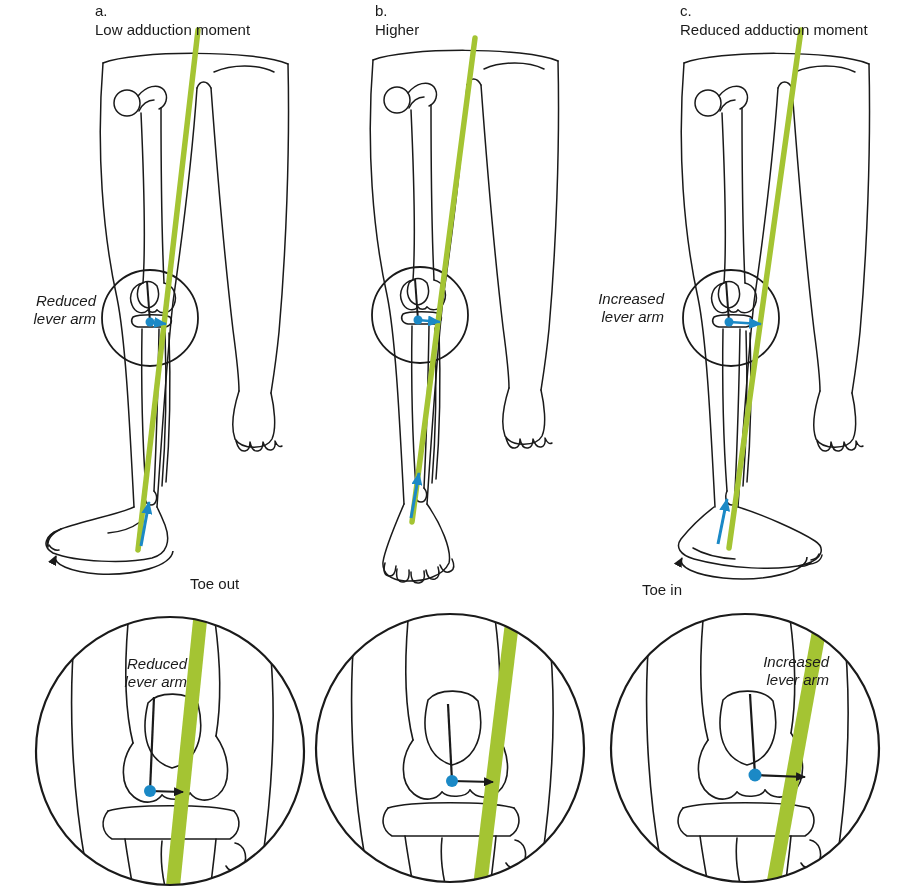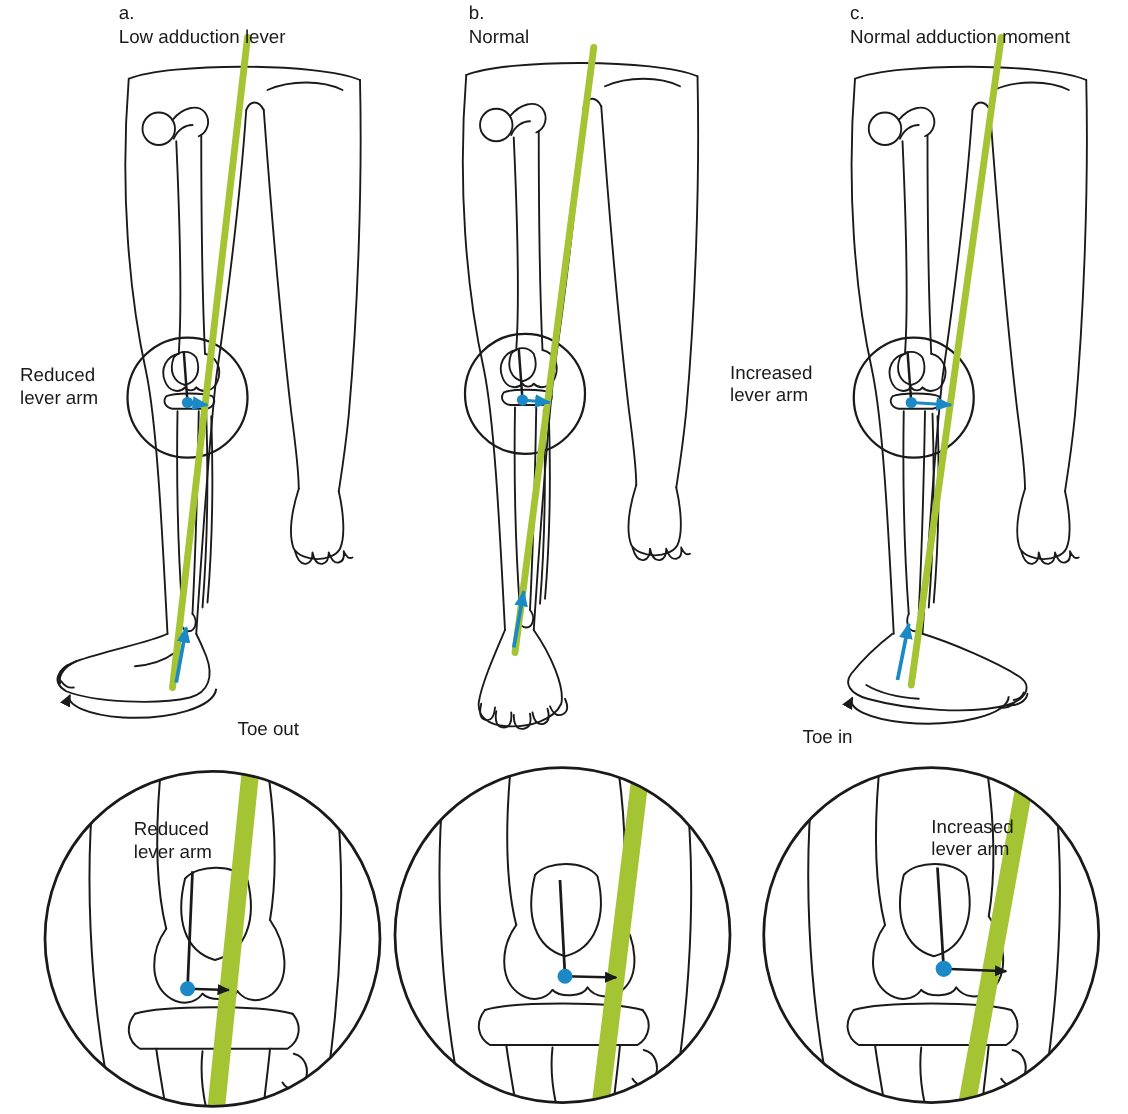--- a/index.html
+++ b/index.html
@@ -2,21 +2,21 @@
 <html><head>
 <meta charset="utf-8">
 <style>
   html,body{margin:0;padding:0;background:#ffffff;}
   .fig{
     position:relative;width:902px;height:891px;background:#ffffff;
     font-family:"Liberation Sans",sans-serif;color:#1a1a1a;overflow:hidden;
   }
   .panel-svg,.zoom-svg,.defs-svg{position:absolute;}
   .lbl{position:absolute;font-size:15px;line-height:1.18;color:#1a1a1a;}
-  .lbl.center{text-align:left;}
+  .lbl.center{text-align:right;font-style:italic;}
   .letter{font-size:15px;}
   svg{display:block;}
 </style>
 </head>
 <body>
 
 <div class="fig">
 
   <svg class="defs-svg" width="0" height="0">
     <defs>
@@ -170,27 +170,27 @@
       <use href="#zoom-art"></use>
       <line class="force-line" x1="220" y1="-10" x2="165" y2="295" stroke="#a4c433" stroke-width="14"></line>
       <path d="M145,86 L150,167" stroke="#1a1a1a" stroke-width="2.2" fill="none"></path>
       <line x1="150" y1="167" x2="200" y2="169" stroke="#1a1a1a" stroke-width="2.2" marker-end="url(#ah-black)"></line>
       <circle class="blue-fill" cx="150" cy="167" r="6.5" fill="#1b89c6"></circle>
     </g>
     <circle cx="140" cy="140" r="134" fill="none" stroke="#1a1a1a" stroke-width="2.2"></circle>
   </svg>
 
   <div class="lbl letter" style="left:95px;top:2px">a.</div>
-  <div class="lbl" style="left:95px;top:21px">Low adduction lever</div>
+  <div class="lbl" style="left:95px;top:21px">Low adduction moment</div>
 
   <div class="lbl letter" style="left:375px;top:2px">b.</div>
-  <div class="lbl" style="left:375px;top:21px">Normal</div>
+  <div class="lbl" style="left:375px;top:21px">Higher</div>
 
   <div class="lbl letter" style="left:680px;top:2px">c.</div>
-  <div class="lbl" style="left:680px;top:21px">Normal adduction moment</div>
+  <div class="lbl" style="left:680px;top:21px">Reduced adduction moment</div>
 
   <div class="lbl center" style="left:16px;top:292px;width:80px">Reduced lever arm</div>
   <div class="lbl center" style="left:584px;top:290px;width:80px">Increased lever arm</div>
 
   <div class="lbl" style="left:190px;top:575px">Toe out</div>
   <div class="lbl" style="left:642px;top:581px">Toe in</div>
 
   <div class="lbl center" style="left:107px;top:655px;width:80px">Reduced lever arm</div>
   <div class="lbl center" style="left:745px;top:653px;width:84px">Increased lever arm</div>
 

